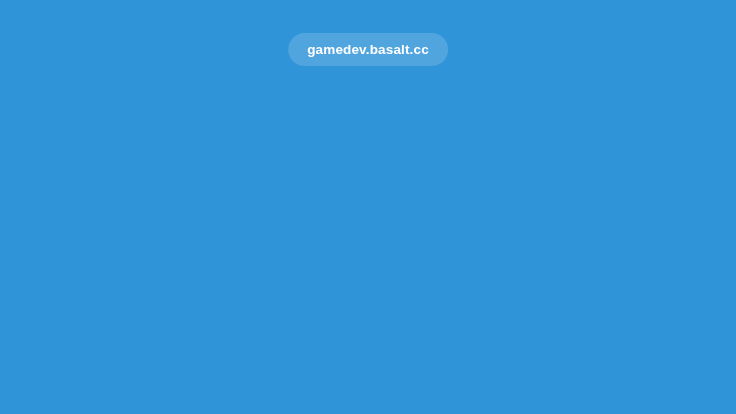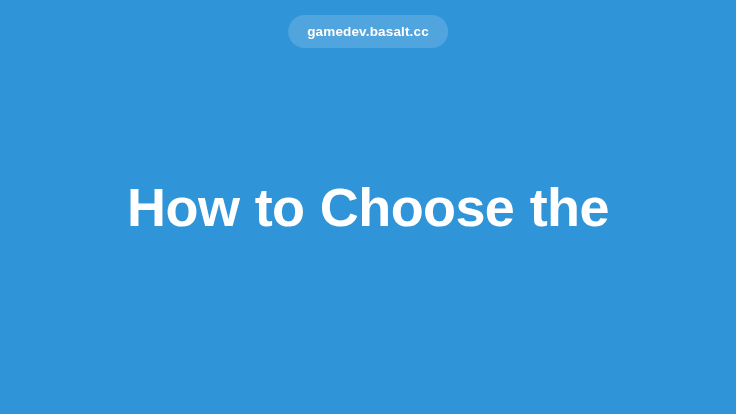--- a/index.html
+++ b/index.html
@@ -22,21 +22,21 @@
     display: flex;
     flex-direction: column;
     align-items: center;
     background: #3094d8;
     overflow: hidden;
   }
 
   
   #site-badge {
     position: absolute;
-    top: 15px;
+    top: 33px;
     left: 50%;
     transform: translateX(-50%);
     height: 33px;
     display: flex;
     align-items: center;
     justify-content: center;
     padding: 0 19px;
     border-radius: 999px;
     background: rgba(255, 255, 255, 0.16);
     white-space: nowrap;
@@ -91,17 +91,16 @@
 <body>
 
 <div id="og-card">
 
   <div id="site-badge">
     <span class="badge-text">gamedev.basalt.cc</span>
   </div>
 
   <div id="headline-block">
     <h1 id="headline">
-      <span class="line">How to Choose the</span>
     </h1>
   </div>
 
 </div>
 
 </body></html>

